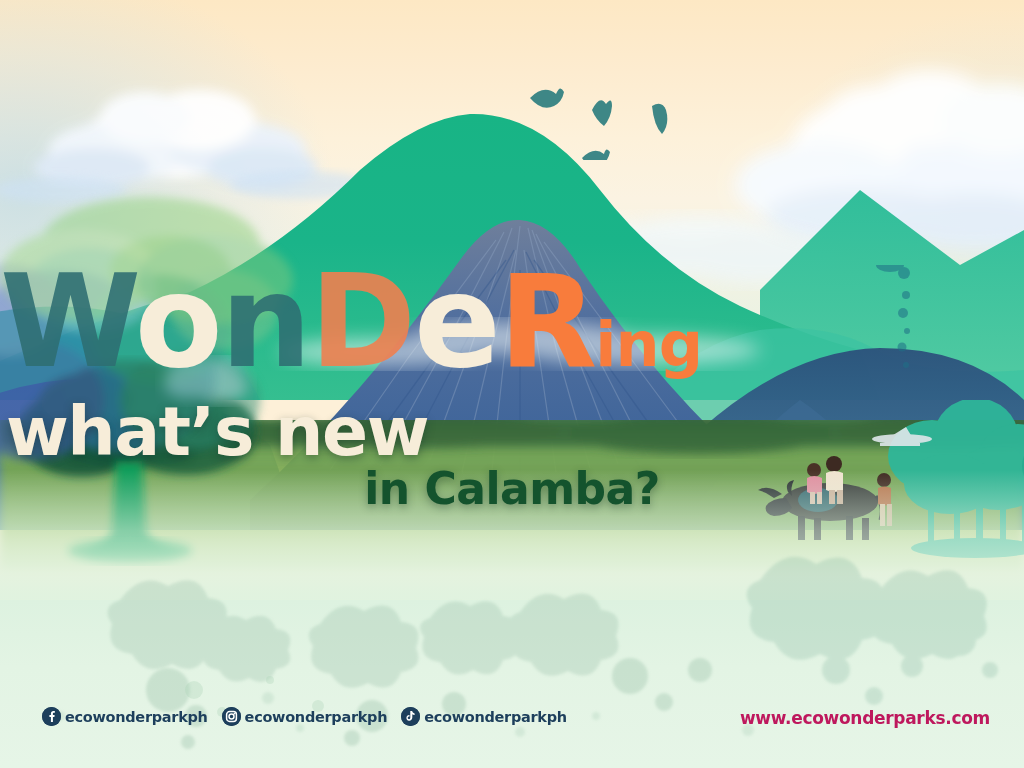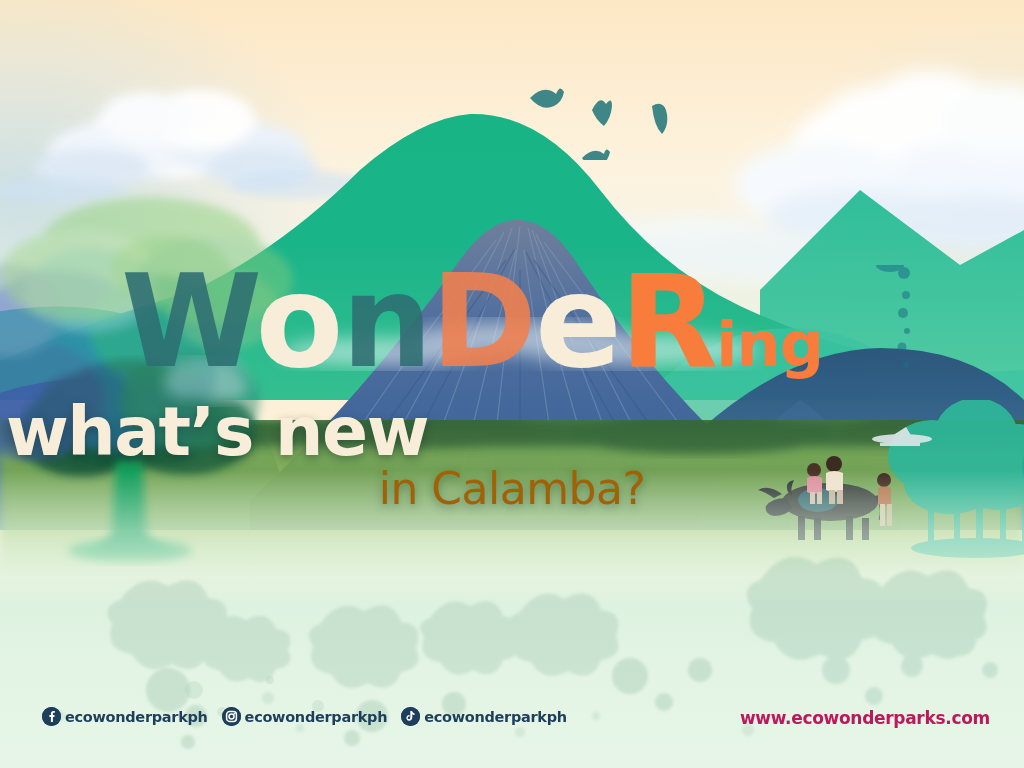--- a/index.html
+++ b/index.html
@@ -52,21 +52,20 @@
   }
 
   .bottom-wash {
     position:absolute; left:0; top:600px; width:1024px; height:168px;
     background:linear-gradient(180deg,#ddf2e0 0%, #e3f4e4 40%, #e6f5e7 100%);
   }
 
   
   .headline {
     position:absolute; left:0; top:258px; width:944px;
-    text-align:center;
     line-height:1;
     white-space:nowrap;
     font-weight:900;
     letter-spacing:-2px;
   }
   .headline .big {
     font-size:128px;
     font-family:"DejaVu Sans", sans-serif;
     font-weight:900;
   }
@@ -91,24 +90,24 @@
     font-size:68px;
     letter-spacing:-1.5px;
     color:#f7edd9;
     text-shadow:0 3px 10px rgba(20,50,40,.40);
     white-space:nowrap;
   }
   .sub2 {
     position:absolute; left:0; top:463px; width:1024px;
     text-align:center;
     font-family:"DejaVu Sans", sans-serif;
-    font-weight:400;
+    font-weight:700;
     font-size:44px;
     letter-spacing:-0.5px;
-    color:#a16207;
+    color:#14532d;
     text-shadow:0 3px 9px rgba(20,50,40,.38);
     white-space:nowrap;
   }
 
   
   .footer-social {
     position:absolute; left:42px; top:707px;
     display:flex; align-items:center; gap:0;
     font-family:"DejaVu Sans", sans-serif;
   }

